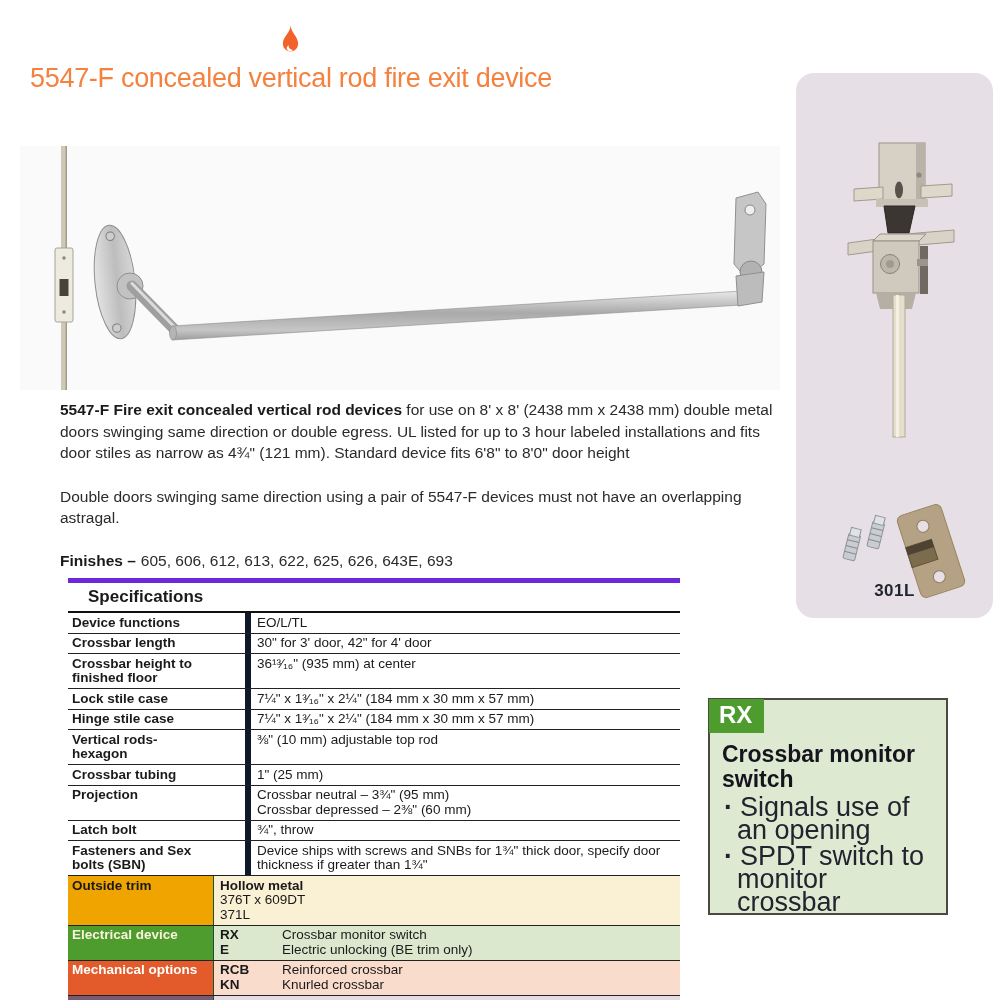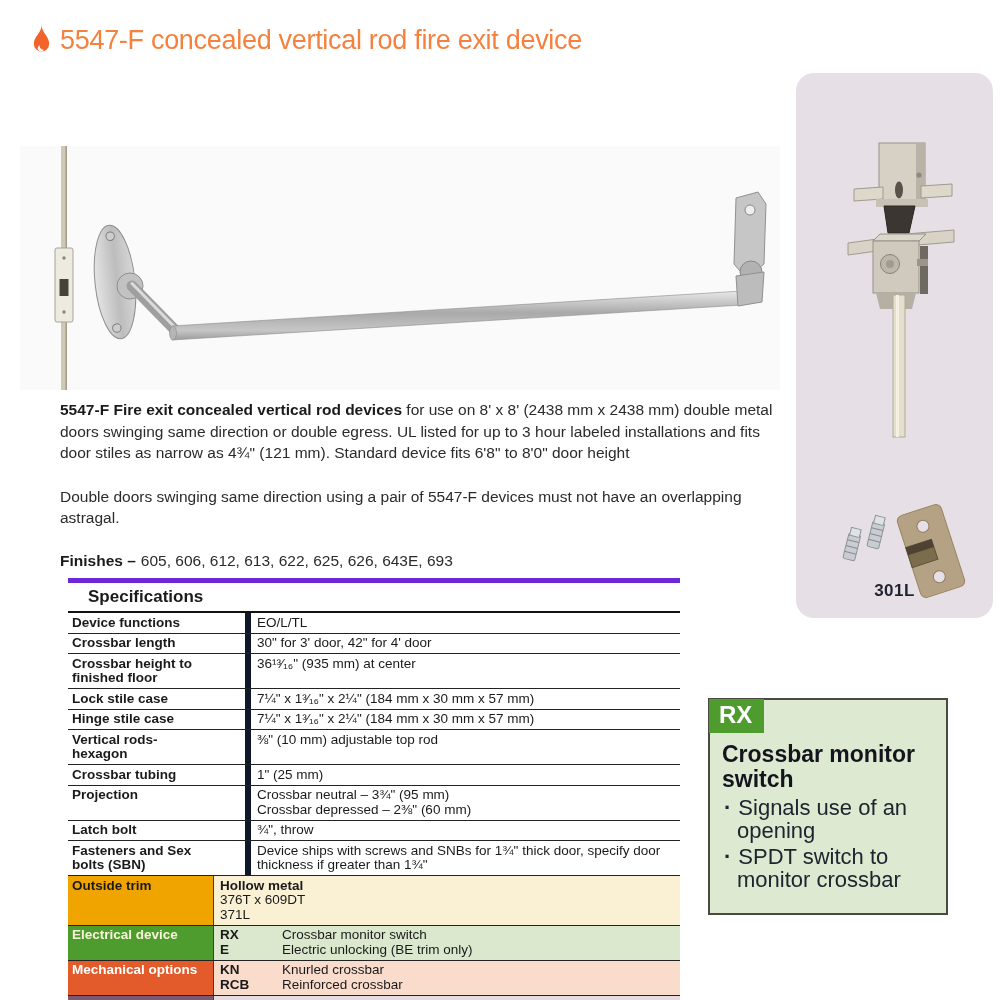--- a/index.html
+++ b/index.html
@@ -1,20 +1,20 @@
 <!DOCTYPE html>
 <html style="--accent-orange: #F5813E; --flame-orange: #F2632C; --amber: #F0A400; --amber-light: #FAF0D4; --green: #4E9C2E; --green-light: #DCE8CE; --red-orange: #E35B2A; --peach-light: #FADCCC; --purple: #7A5A70; --lavender-light: #E4DBE3; --panel-pink: #E7DFE6; --rx-box-bg: #DEE9D2; --photo-bg: #FAFAFA;"><head>
 <meta charset="utf-8">
 <style>
   html,body{margin:0;padding:0;background:#fff;}
   #page{position:relative;width:1000px;height:1000px;background:#fff;overflow:hidden;
         font-family:"Liberation Sans","DejaVu Sans",sans-serif;color:#2e2e2e;}
 
   
-  .hdr{position:absolute;left:30px;top:24px;display:flex;align-items:center;gap:7px;}
+  .hdr{position:absolute;left:30px;top:24px;display:flex;align-items:center;gap:7px;flex-direction:column;}
   .hdr h1{margin:0;font-size:27px;font-weight:400;letter-spacing:-0.3px;color:var(--accent-orange);}
 
   
   .photo{position:absolute;left:20px;top:146px;width:760px;height:244px;background:var(--photo-bg);}
 
   
   .panel{position:absolute;left:796px;top:73px;width:197px;height:545px;border-radius:18px;
          background:var(--panel-pink);}
   .panel .hw{position:absolute;left:0;top:30px;}
   .panel .strike{position:absolute;left:0;top:425px;}
@@ -50,21 +50,21 @@
   .theme-purple .spec-label{background:var(--purple);color:#faf3dc;}
   .theme-purple .spec-value{background:var(--lavender-light);}
   .spec-row.plain .spec-value{border-left:6px solid #0f172a;margin-left:32px;}
 
   
   .rxbox{position:absolute;left:708px;top:698px;width:240px;height:217px;background:var(--rx-box-bg);
          border:2.5px solid #4a4a42;box-sizing:border-box;}
   .rxbadge{position:absolute;left:-1px;top:-1px;background:var(--green);color:#fff;
            font-size:24px;font-weight:bold;padding:2px 12px 4px 10px;}
   .rxtitle{margin:42px 0 4px 0;padding:0 12px;font-size:23px;line-height:25px;font-weight:bold;color:#14141c;}
-  .rxlist{margin:2px 0 0 0;padding:0 10px 0 14px;list-style:none;font-size:22px;line-height:23px;color:#20242e;}
+  .rxlist{margin:2px 0 0 0;padding:0 10px 0 14px;list-style:none;font-size:27px;line-height:23px;color:#20242e;}
   .rxlist li{padding-left:13px;text-indent:-13px;margin-top:3px;}
   .rxlist li::before{content:"·";font-weight:bold;margin-right:7px;}
 </style>
 </head>
 <body>
 
 <div id="page">
 
   <div class="hdr">
     <svg width="23" height="32" viewBox="0 0 24 33">
@@ -262,26 +262,26 @@
             <div class="spec-pair">
               <span class="spec-code">E</span>
               <span>Electric unlocking (BE trim only)</span>
             </div>
           </div>
         </div>
         <div class="spec-row themed theme-red">
           <div class="spec-label">Mechanical options</div>
           <div class="spec-value">
             <div class="spec-pair">
+              <span class="spec-code">RCB</span>
+              <span>Reinforced crossbar</span>
+            </div>
+            <div class="spec-pair">
               <span class="spec-code">KN</span>
               <span>Knurled crossbar</span>
-            </div>
-            <div class="spec-pair">
-              <span class="spec-code">RCB</span>
-              <span>Reinforced crossbar</span>
             </div>
           </div>
         </div>
         <div class="spec-row themed theme-purple">
           <div class="spec-label">Strikes</div>
           <div class="spec-value">
             <div class="spec-pair">
               <span class="spec-code">301L</span>
               <span>Bottom-unfinished</span>
             </div>

